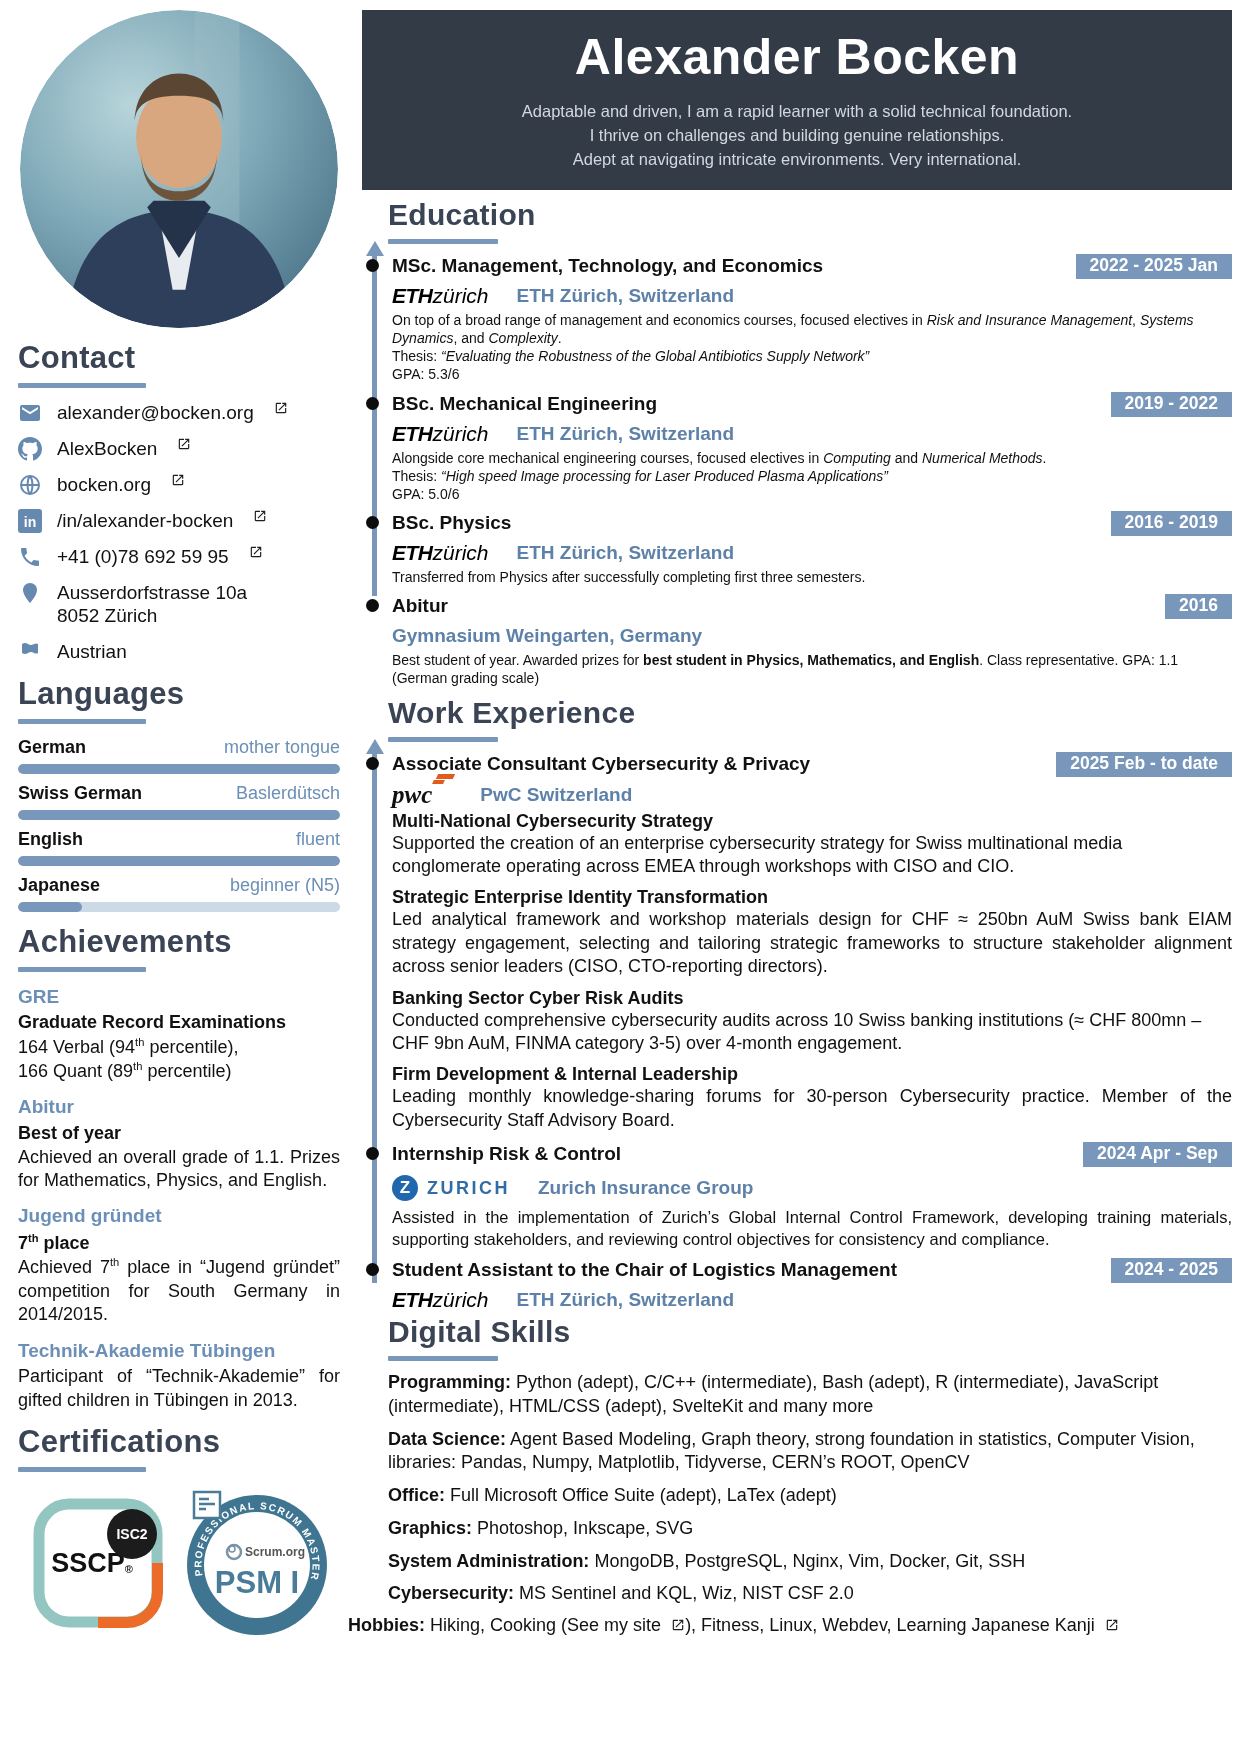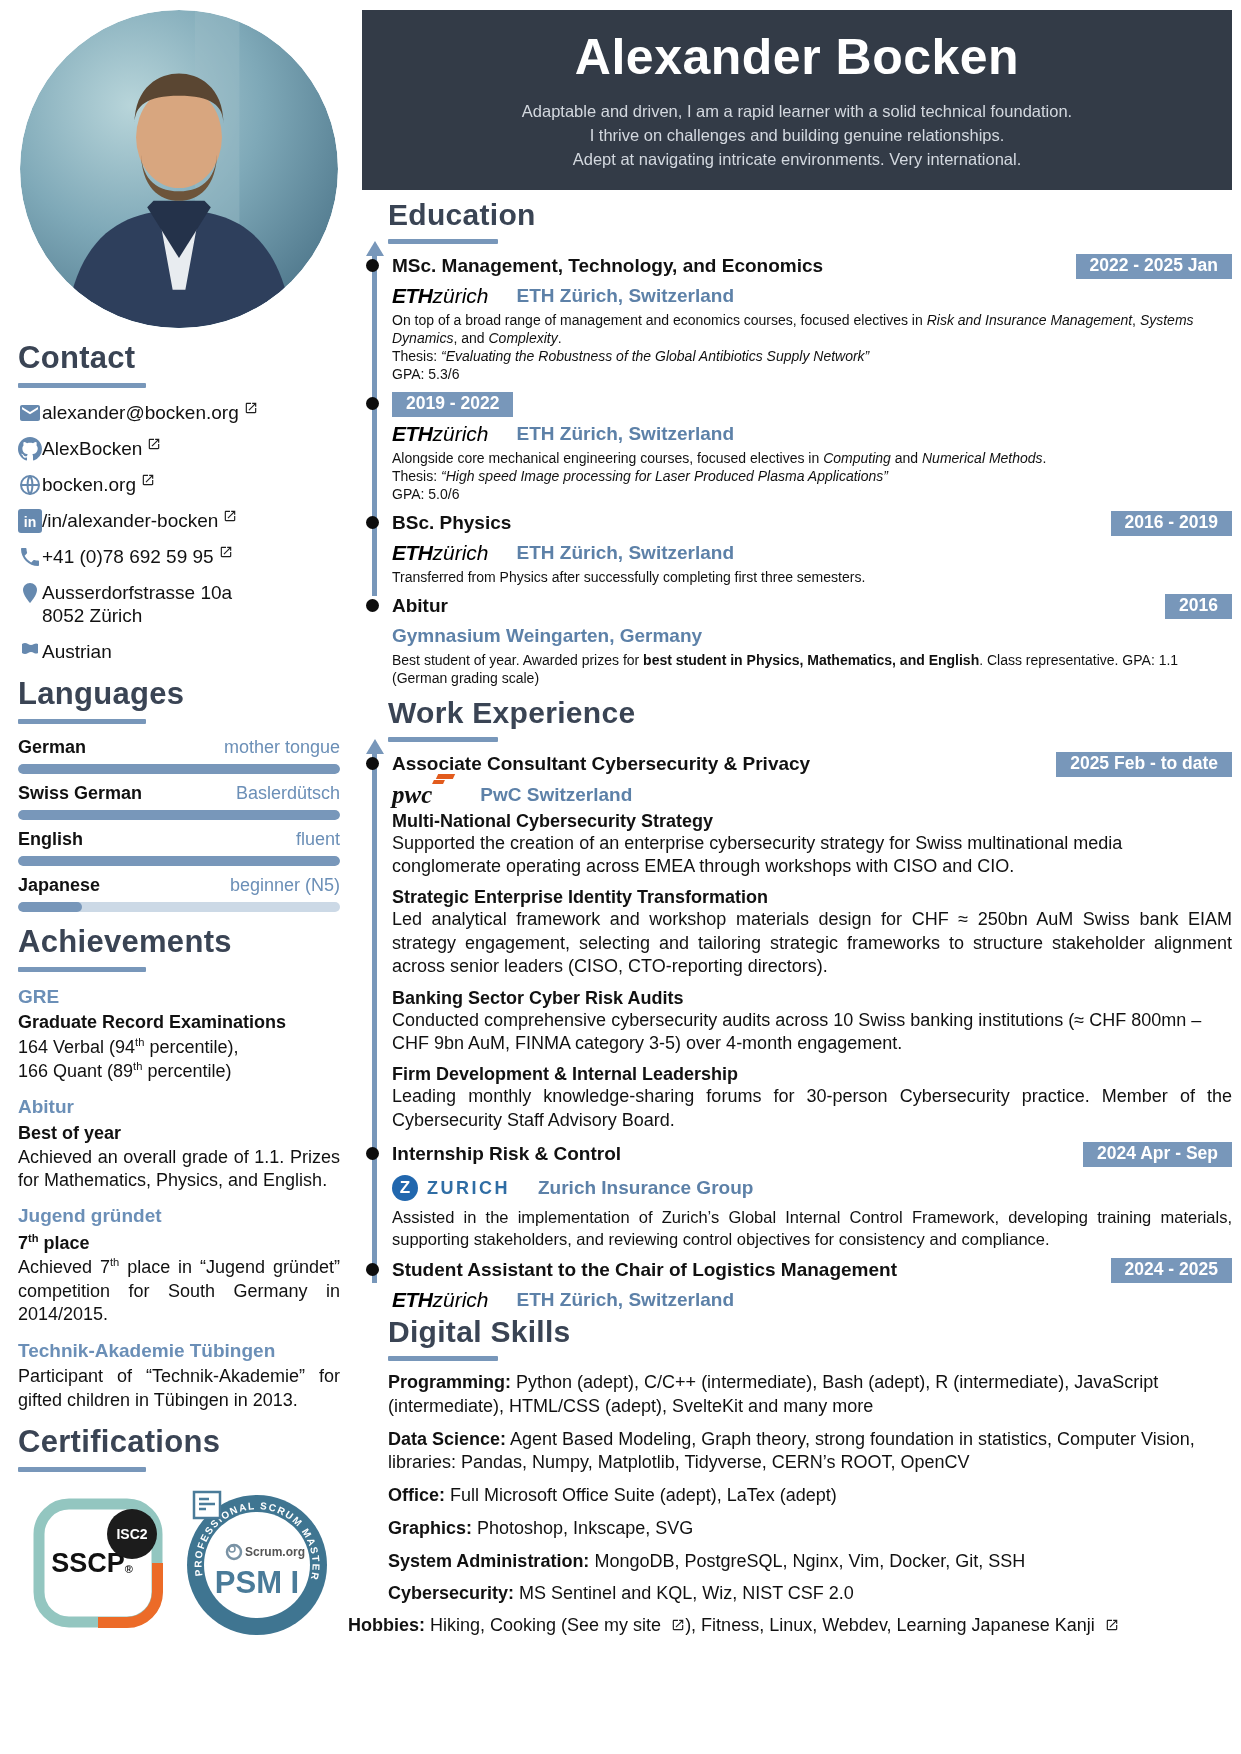--- a/index.html
+++ b/index.html
@@ -19,21 +19,21 @@
     font-family:"Liberation Sans",sans-serif;display:flex;
   }
   sup{font-size:.62em}
   .it{font-style:italic}.bd{font-weight:bold}
 
   
   .sidebar{width:360px;flex:none;padding:10px 20px 0 18px}
   .photo{width:318px;height:318px;border-radius:50%;overflow:hidden;margin:0 auto 6px;display:block}
   h2.side{font-size:31px;color:var(--heading);margin:12px 0 0;font-weight:bold;letter-spacing:.3px}
   .rule{height:5px;background:var(--accent);width:128px;margin:7px 0 13px;border-radius:1px}
-  .c-row{display:flex;align-items:flex-start;gap:0;margin:0 0 12px;font-size:19px;line-height:1.2}
+  .c-row{display:flex;align-items:flex-start;gap:15px;margin:0 0 12px;font-size:19px;line-height:1.2}
   .c-icon{width:24px;height:24px;flex:none;margin-top:0}
   .c-text{padding-top:1px}
   .ext-icon{display:inline-block;width:14px;height:14px;margin-left:5px;vertical-align:-1px}
   .lang-row{margin-bottom:4px}
   .lang-top{display:flex;justify-content:space-between;font-size:18px;align-items:baseline}
   .lang-name{font-weight:bold}
   .lang-level{color:var(--label-blue)}
   .lang-bar{height:10px;border-radius:5px;background:#ccd9e6;margin:6px 0 9px;overflow:hidden}
   .lang-fill{height:100%;background:var(--accent);border-radius:5px}
   .ach{font-size:18px;line-height:1.3;margin-bottom:4px}
@@ -288,20 +288,21 @@
           <span class="ethlogo"><b>ETH</b><span>zürich</span></span>
           <span class="inst-name">ETH Zürich, Switzerland</span>
         </div>
         <p class="e-body"><span>On top of a broad range of management and economics courses, focused electives in </span><span class="it">Risk and Insurance Management</span><span>, </span><span class="it">Systems Dynamics</span><span>, and </span><span class="it">Complexity</span><span>.
 Thesis: </span><span class="it">“Evaluating the Robustness of the Global Antibiotics Supply Network”</span><span>
 GPA: 5.3/6</span></p>
       </div>
 
       <div class="entry dotted">
         <div class="e-head">
+          <h3 class="e-title">BSc. Mechanical Engineering</h3>
           <span class="badge">2019 - 2022</span>
         </div>
         <div class="inst">
           <span class="ethlogo"><b>ETH</b><span>zürich</span></span>
           <span class="inst-name">ETH Zürich, Switzerland</span>
         </div>
         <p class="e-body"><span>Alongside core mechanical engineering courses, focused electives in </span><span class="it">Computing</span><span> and </span><span class="it">Numerical Methods</span><span>.
 Thesis: </span><span class="it">“High speed Image processing for Laser Produced Plasma Applications”</span><span>
 GPA: 5.0/6</span></p>
       </div>

